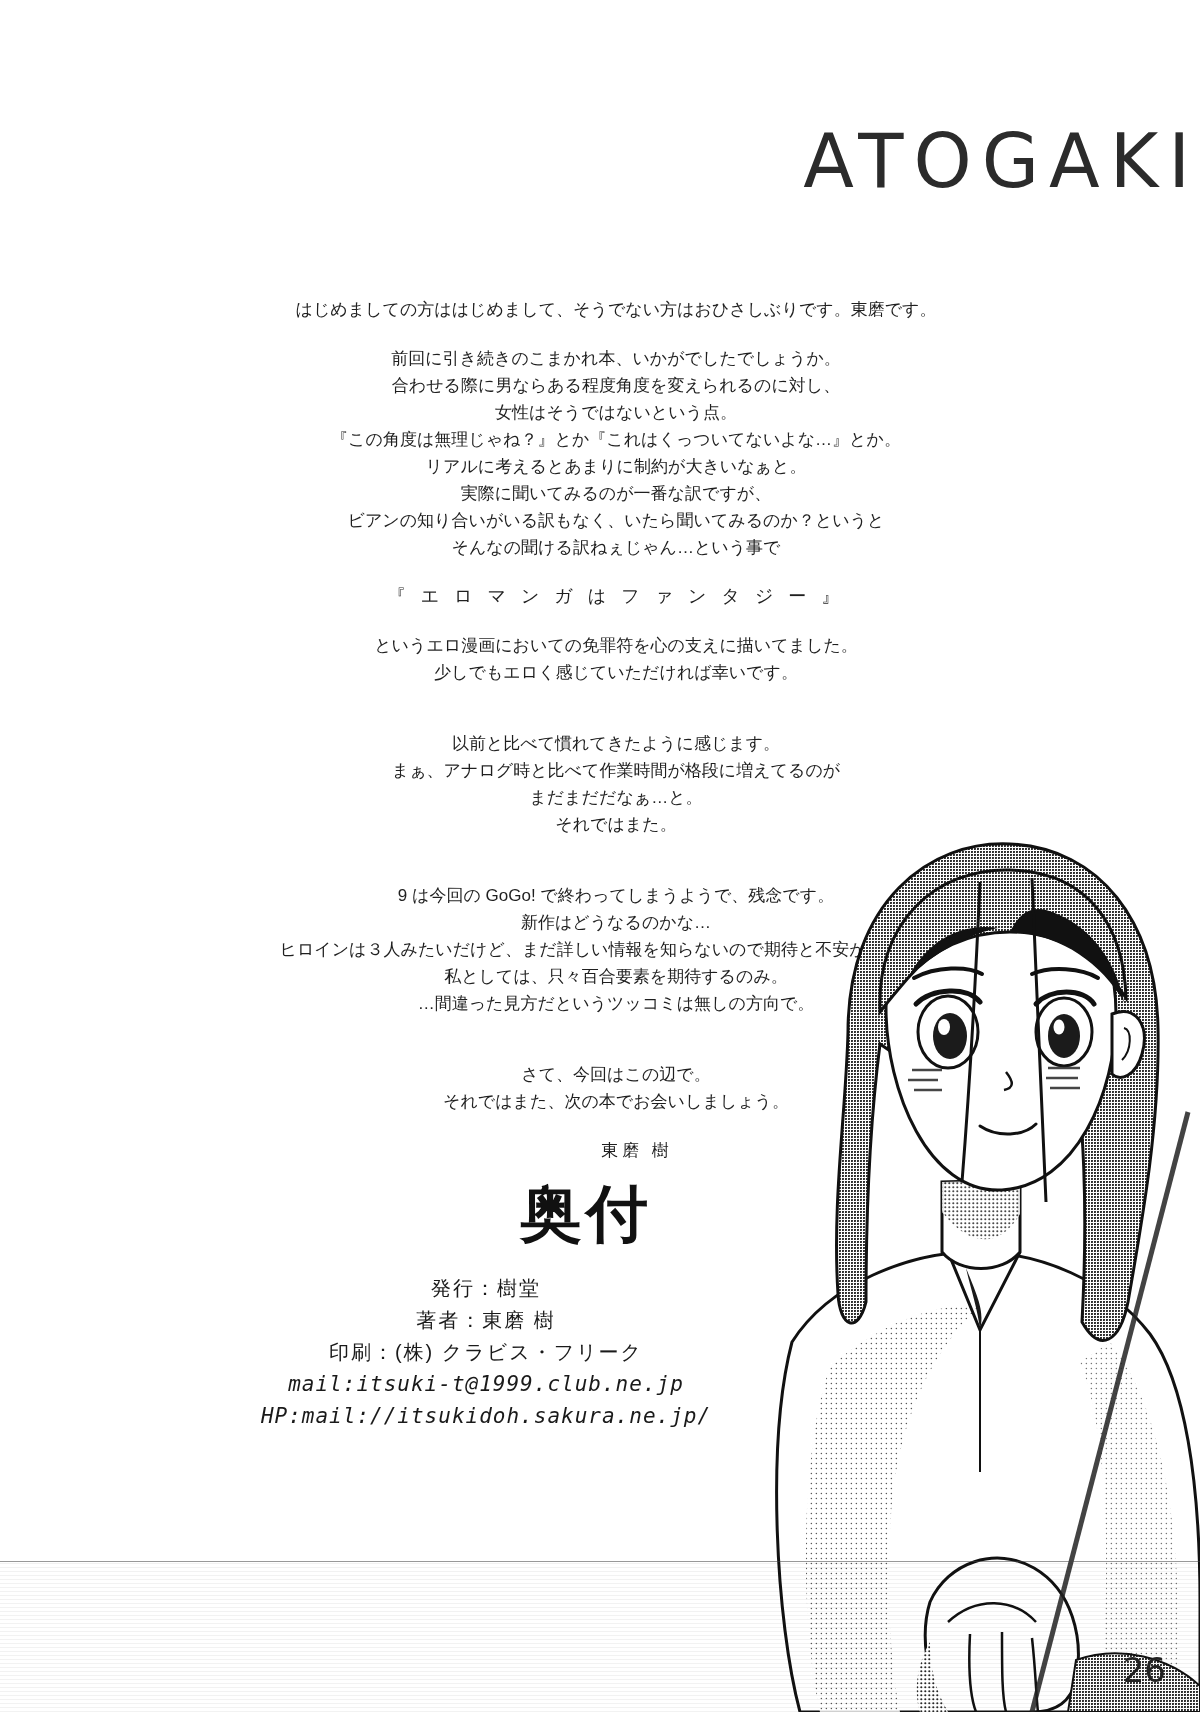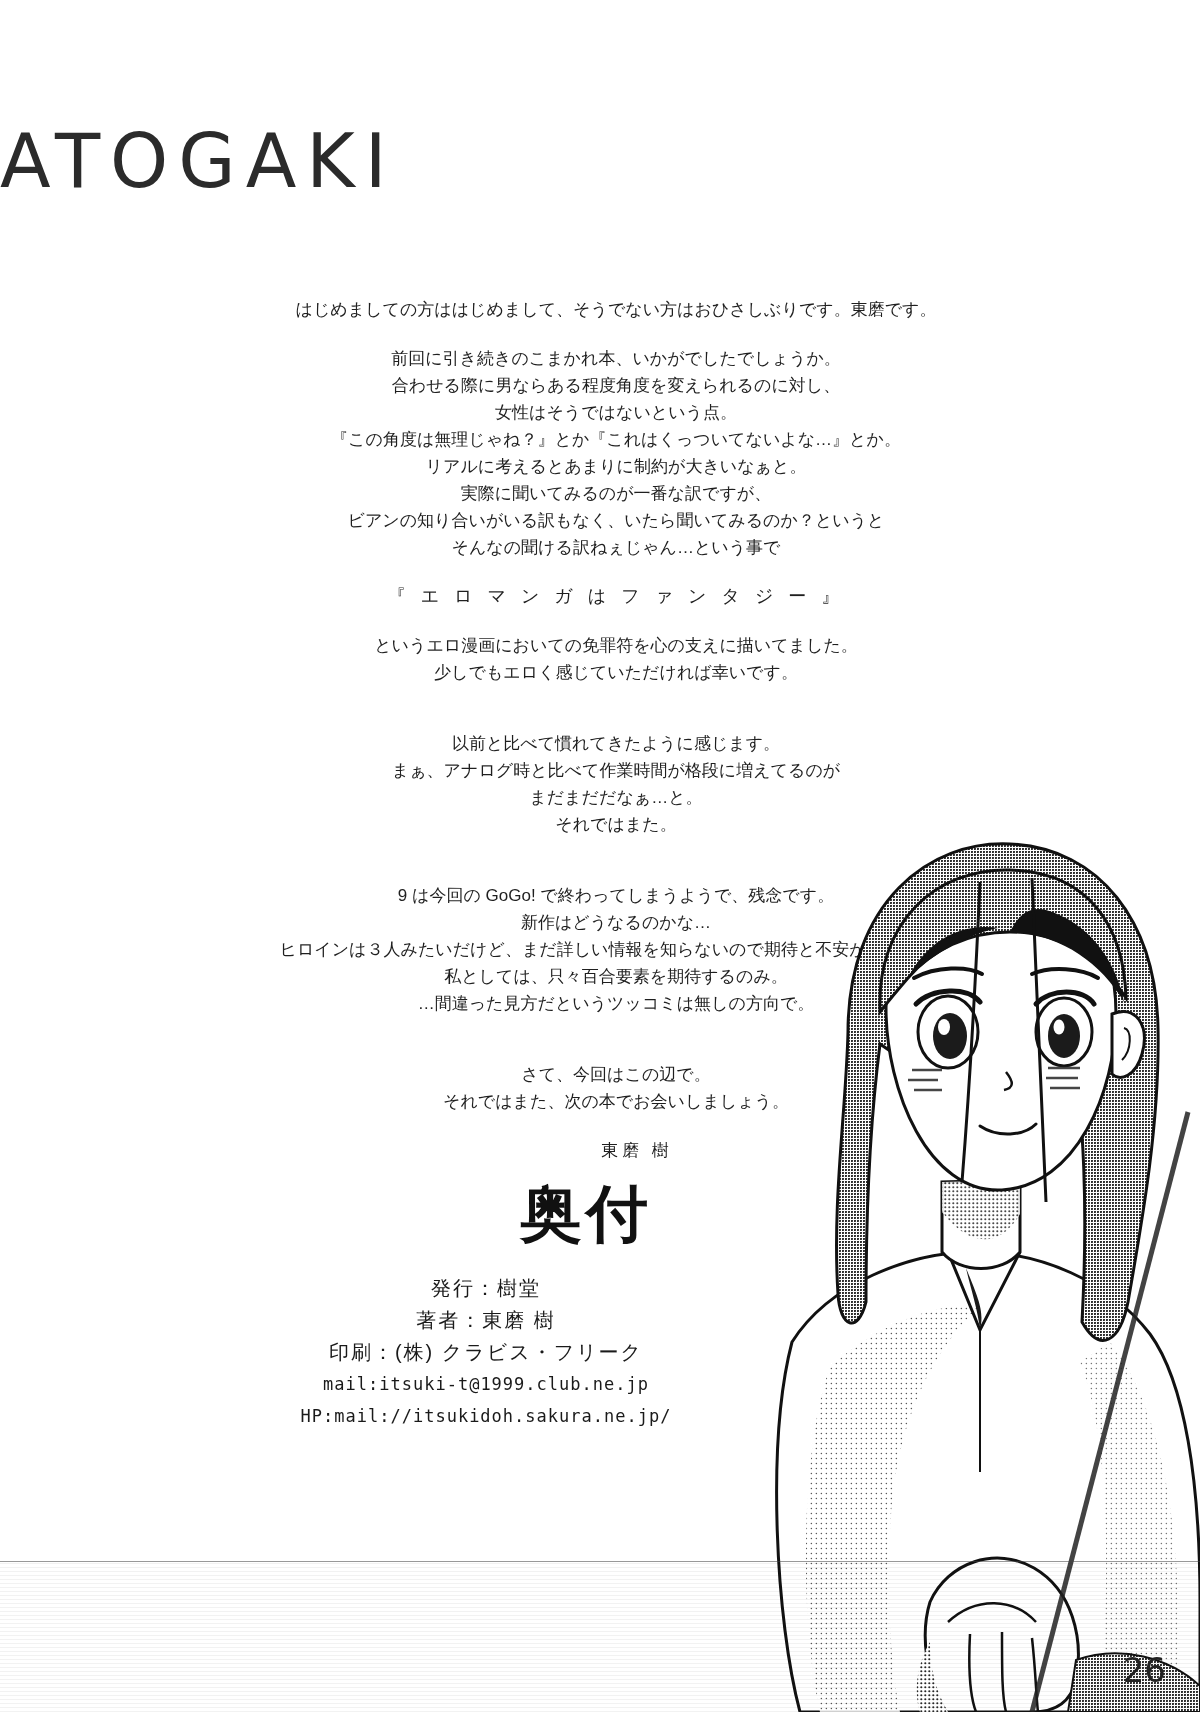--- a/index.html
+++ b/index.html
@@ -13,21 +13,21 @@
   }
   .page{
     position:relative;
     width:1200px;height:1712px;
   }
 
   
   .title{
     position:absolute;
     top:118px;left:0;width:1200px;
-    text-align:left;
+    text-align:right;
     font-size:74px;
     letter-spacing:10px;
     font-weight:400;
     color:#2b2b2b;
     font-family:"DejaVu Sans", sans-serif;
   }
 
   
   .afterword{
     position:absolute;
@@ -62,22 +62,23 @@
     position:absolute;
     top:1272px;left:0;width:972px;
     text-align:center;
     font-size:20px;
     line-height:32px;
     color:#1a1a1a;
     letter-spacing:2px;
   }
   .colophon .mono{
     font-family:"DejaVu Sans Mono", monospace;
-    font-size:17px;
+    font-size:21px;
     letter-spacing:1px;
+    font-style:italic;
   }
 
   
   .page-number{
     position:absolute;
     right:34px;bottom:22px;
     font-size:34px;
     color:#222;
     font-family:"DejaVu Sans", sans-serif;
   }

